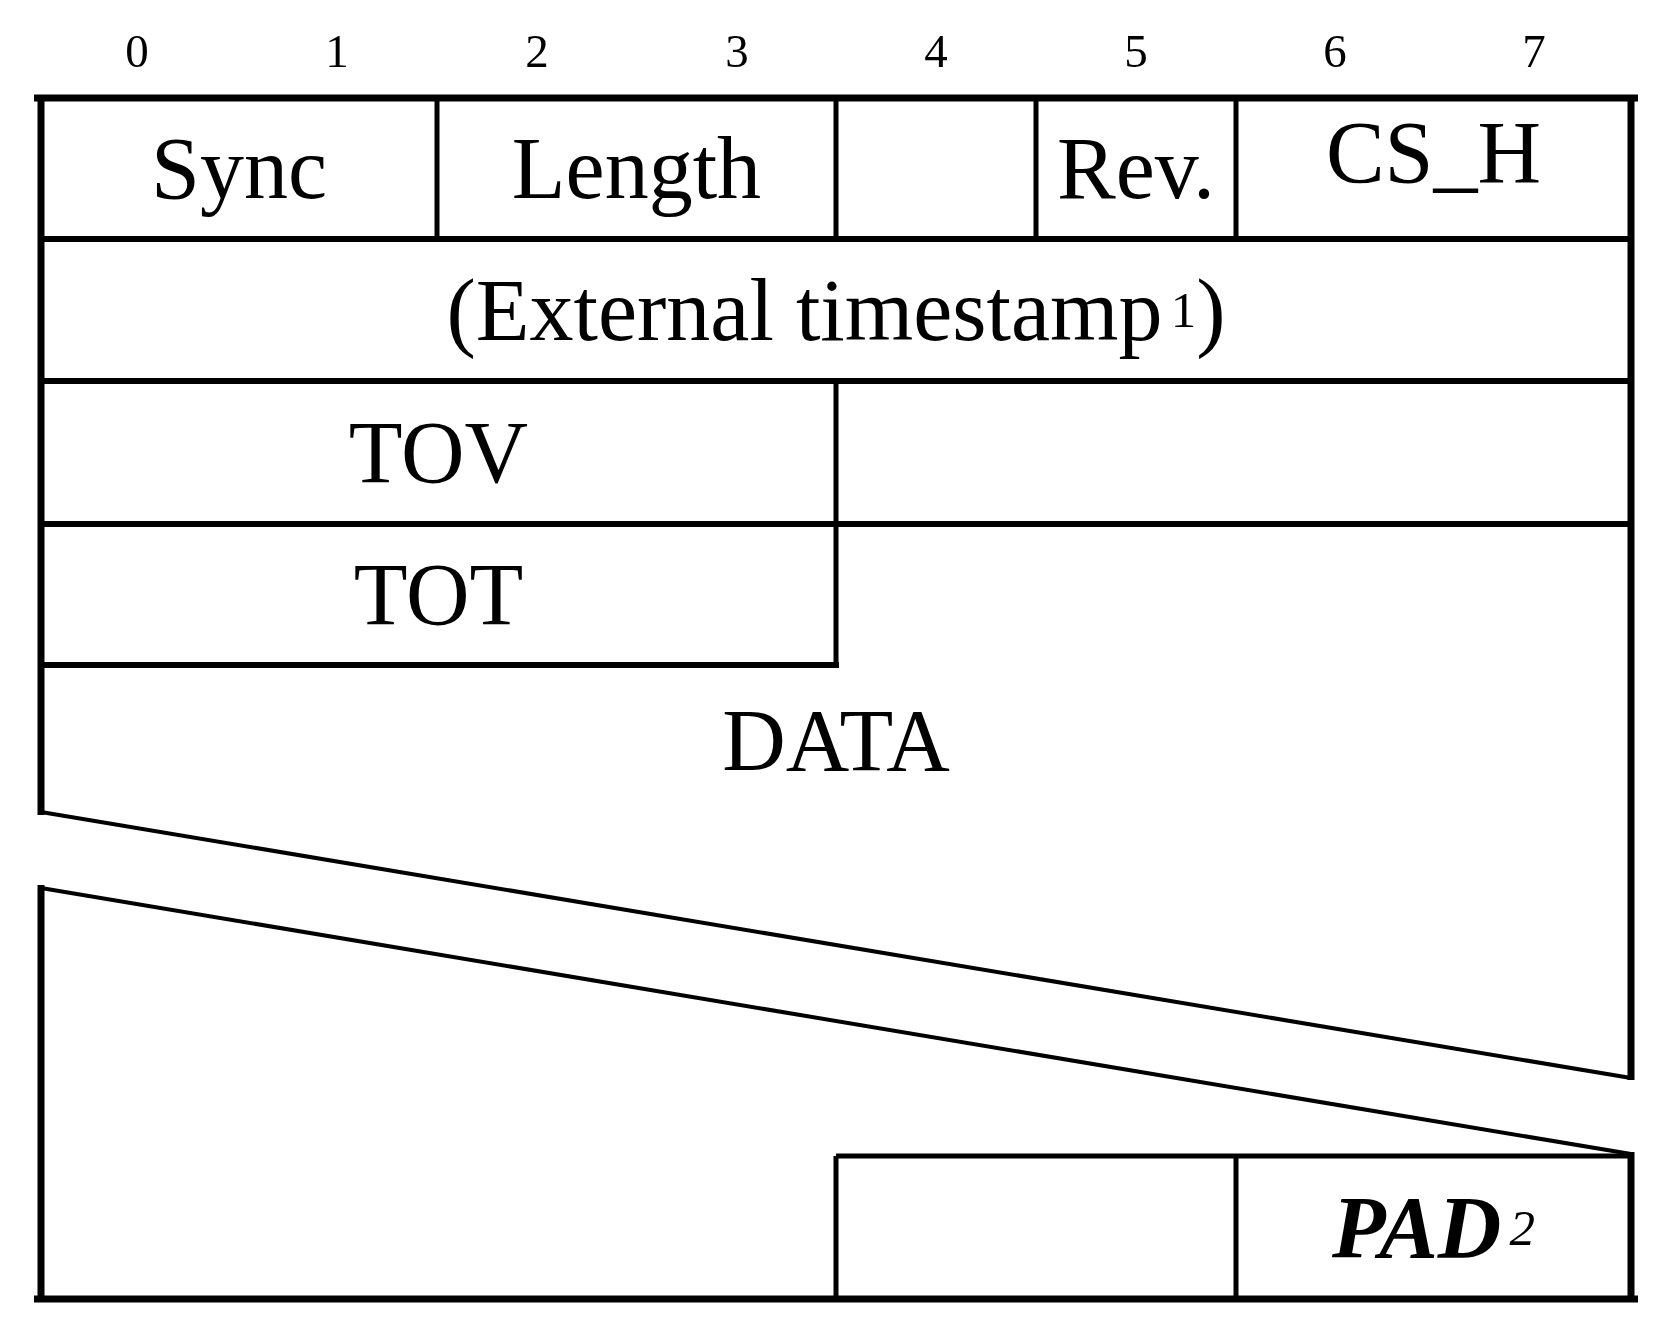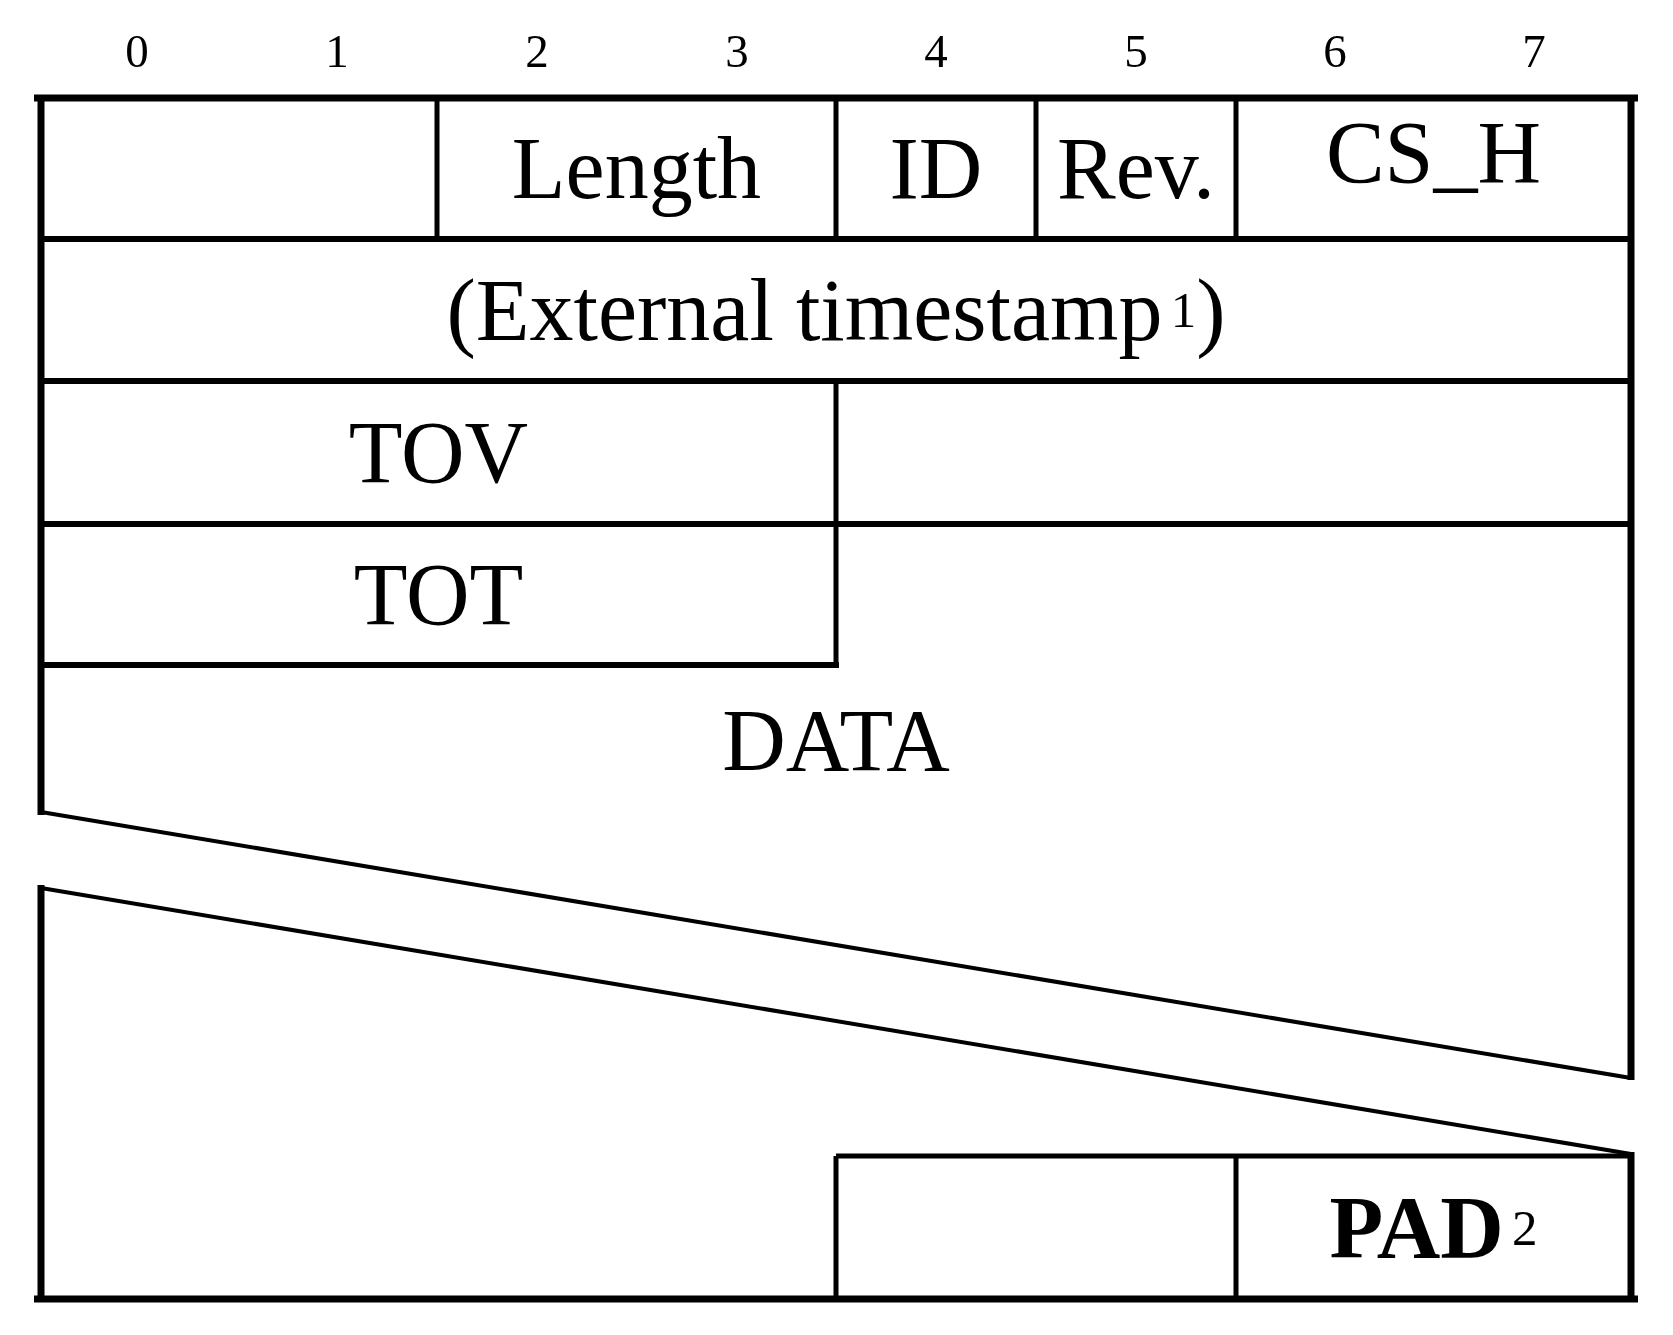--- a/index.html
+++ b/index.html
@@ -45,20 +45,21 @@
     white-space: nowrap;
   }
   .lbl sup {
     font-size: 0.58em;
     line-height: 0;
     vertical-align: 0.52em;
     margin-left: 0.16em;
   }
   .lbl-pad {
     font-weight: bold;
+    font-style: italic;
   }
   .lbl-pad sup {
     font-weight: normal;
   }
 </style>
 </head>
 <body>
 
 <div class="stage">
 
@@ -97,22 +98,22 @@
     <span class="ruler-num" style="left:77px">0</span>
     <span class="ruler-num" style="left:277px">1</span>
     <span class="ruler-num" style="left:477px">2</span>
     <span class="ruler-num" style="left:677px">3</span>
     <span class="ruler-num" style="left:876px">4</span>
     <span class="ruler-num" style="left:1076px">5</span>
     <span class="ruler-num" style="left:1275px">6</span>
     <span class="ruler-num" style="left:1474px">7</span>
   </div>
 
+  <div class="lbl" style="left:41px;  top:98px; width:396px; height:141px">Sync</div>
   <div class="lbl" style="left:437px; top:98px; width:399px; height:141px">Length</div>
-  <div class="lbl" style="left:836px; top:98px; width:200px; height:141px">ID</div>
   <div class="lbl" style="left:1036px;top:98px; width:200px; height:141px">Rev.</div>
   <div class="lbl" style="left:1236px;top:82px; width:395px; height:141px">CS_H</div>
 
   <div class="lbl" style="left:41px; top:239px; width:1590px; height:142px">
     <span>(External timestamp</span>
       <sup>1</sup>
       <span>)</span>
   </div>
 
   <div class="lbl" style="left:41px;  top:381px; width:795px; height:143px">TOV</div>

